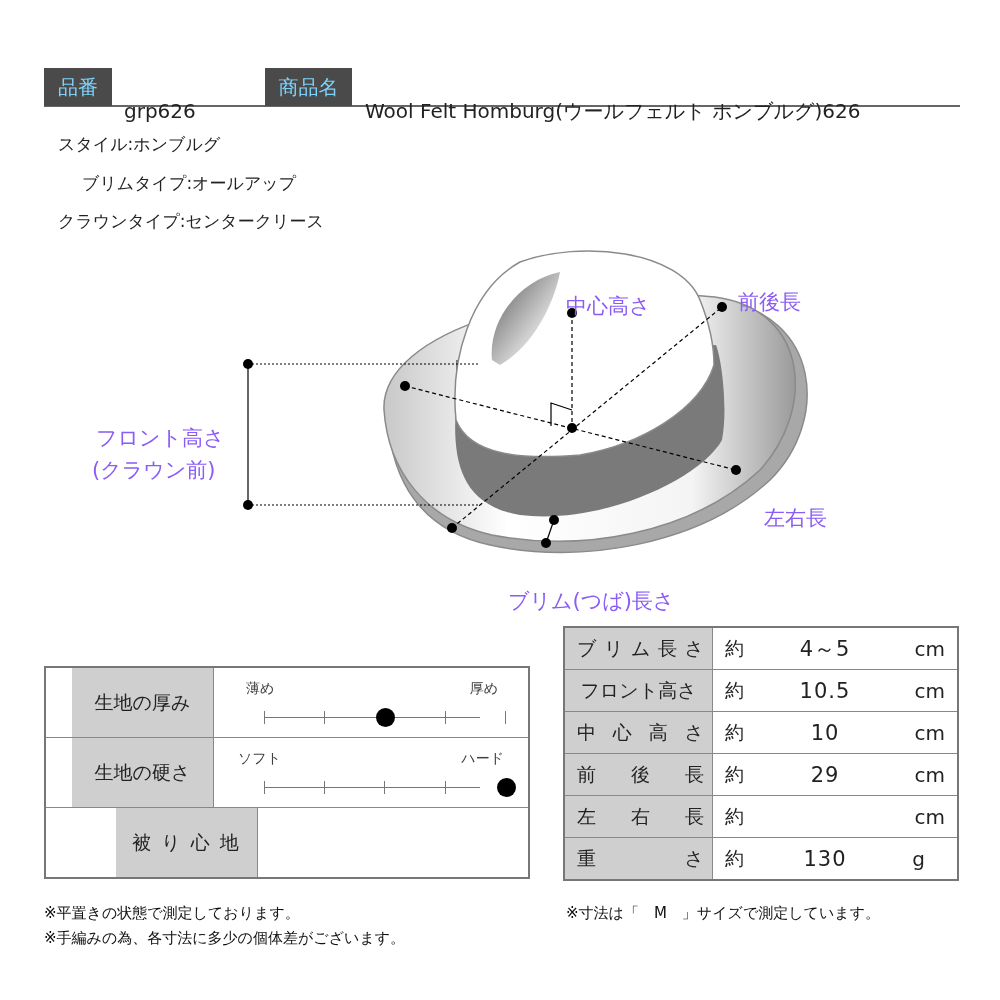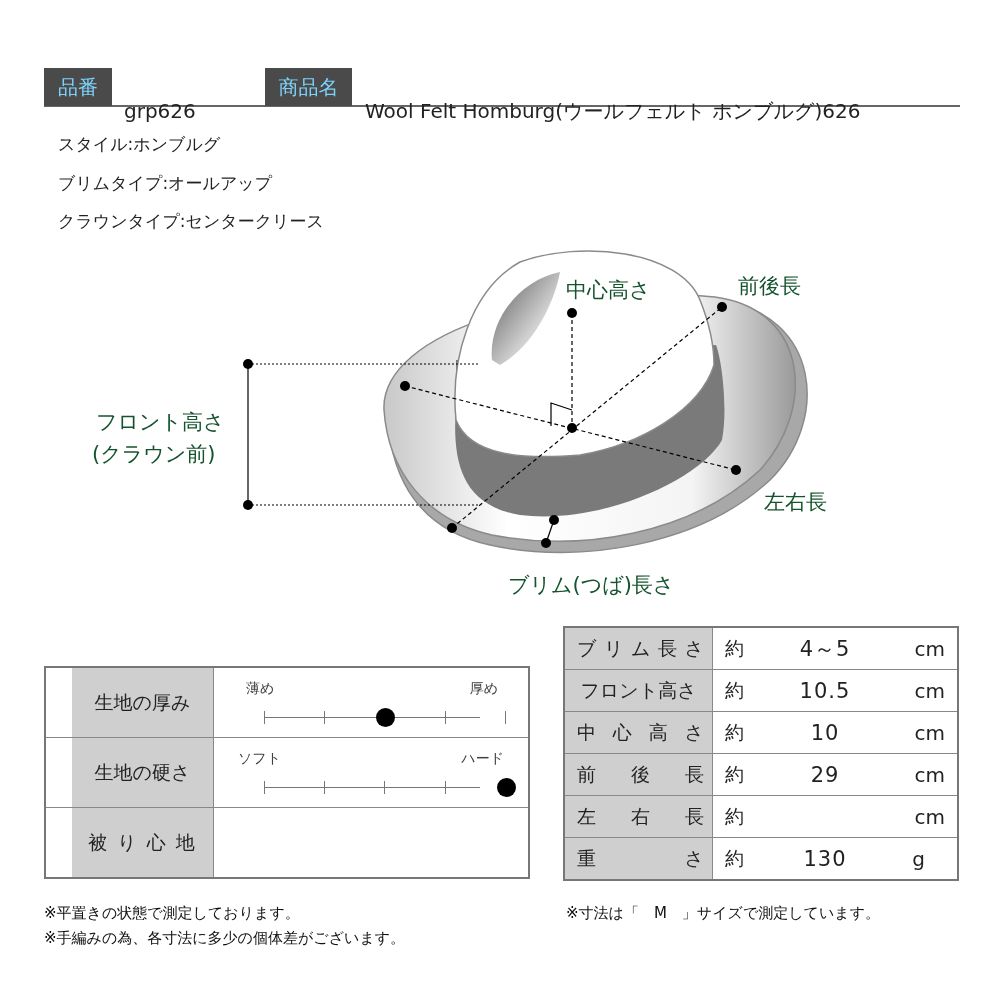--- a/index.html
+++ b/index.html
@@ -8,26 +8,26 @@
   .abs { position:absolute; }
 
   
   .hdr-line { left:44px; top:105px; width:916px; height:2px; background:#666; }
   .hdr-label { background:#4a4a4a; color:#7dd3fc; font-size:20px; height:38px; line-height:38px; text-align:center; }
   .hdr-value { font-size:20px; height:38px; line-height:38px; color:#222; white-space:nowrap;margin-top:24px; }
 
   .attr { left:58px; font-size:17px; color:#222; white-space:nowrap; }
 
   
-  .diag-label { font-size:21px; color:#14532d; white-space:nowrap; }
+  .diag-label { font-size:21px; color:#8b5cf6; white-space:nowrap;margin-top:16px; }
 
   
   .feel { left:44px; top:666px; width:482px; border:2px solid #777; border-collapse:collapse; }
   .feel-row { display:flex; height:69px; border-bottom:1px solid #888; }
-  .feel-row:last-child { border-bottom:none; }
+  .feel-row:last-child { border-bottom:none;padding-left:44px; }
   .feel-head { width:141px; background:#cfcfcf; border-right:1px solid #888; display:flex; align-items:center; justify-content:center; font-size:19px; color:#222;margin-left:26px; }
   .feel-body { flex:1; position:relative; background:#fff; }
   .feel-lo, .feel-hi { position:absolute; top:12px; font-size:14px; color:#404040; }
   .feel-lo { left:32px; }
   .feel-hi { right:30px; }
   .scale-line { position:absolute; left:50px; right:48px; top:49px; height:1px; background:#777; }
   .tick { position:absolute; top:43px; width:1px; height:13px; background:#777; }
   .knob { position:absolute; top:40px; width:19px; height:19px; border-radius:50%; background:#000; margin-left:-9px; }
 
   
@@ -44,21 +44,21 @@
 </head>
 <body>
 
 <div class="abs hdr-line"></div>
 <div class="abs hdr-label" style="left:44px;top:68px;width:68px;">品番</div>
 <div class="abs hdr-value" style="left:124px;top:68px;">grp626</div>
 <div class="abs hdr-label" style="left:265px;top:68px;width:87px;">商品名</div>
 <div class="abs hdr-value" style="left:365px;top:68px;">Wool Felt Homburg(ウールフェルト ホンブルグ)626</div>
 
 <div class="abs attr" style="top:133px;">スタイル:ホンブルグ</div>
-<div class="abs attr" style="top:172px;">ブリムタイプ:オールアップ</div>
+<div class="abs attr" style="top:172px;margin-left:24px;">ブリムタイプ:オールアップ</div>
 <div class="abs attr" style="top:210px;">クラウンタイプ:センタークリース</div>
 
 <svg class="abs" style="left:0;top:240px;" width="1000" height="380" viewBox="0 240 1000 380">
   <defs>
     <linearGradient id="brimGrad" x1="0" y1="0" x2="1" y2="0">
       <stop offset="0" stop-color="#c8c8c8"></stop>
       <stop offset="0.3" stop-color="#ffffff"></stop>
       <stop offset="0.75" stop-color="#f4f4f4"></stop>
       <stop offset="1" stop-color="#9a9a9a"></stop>
     </linearGradient>

